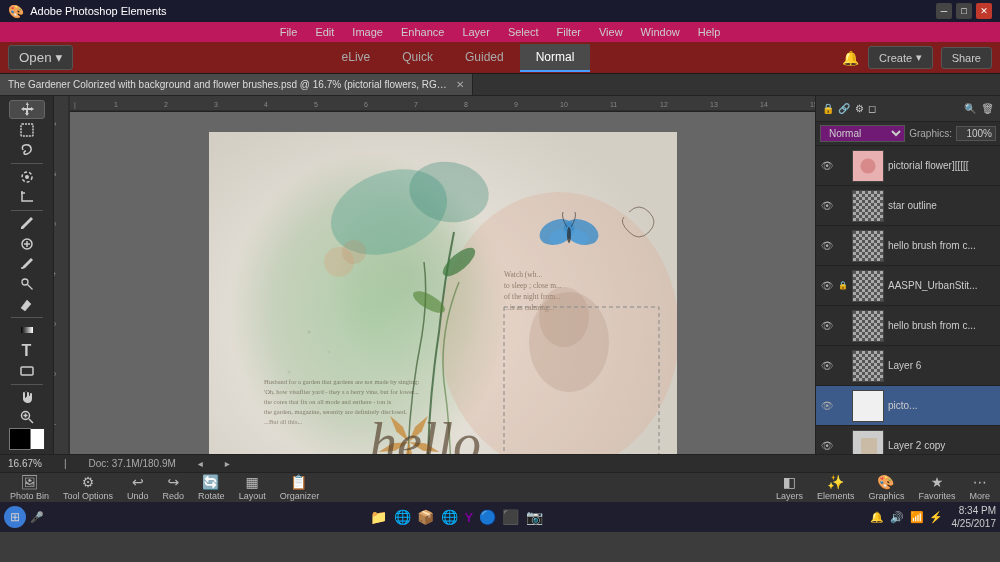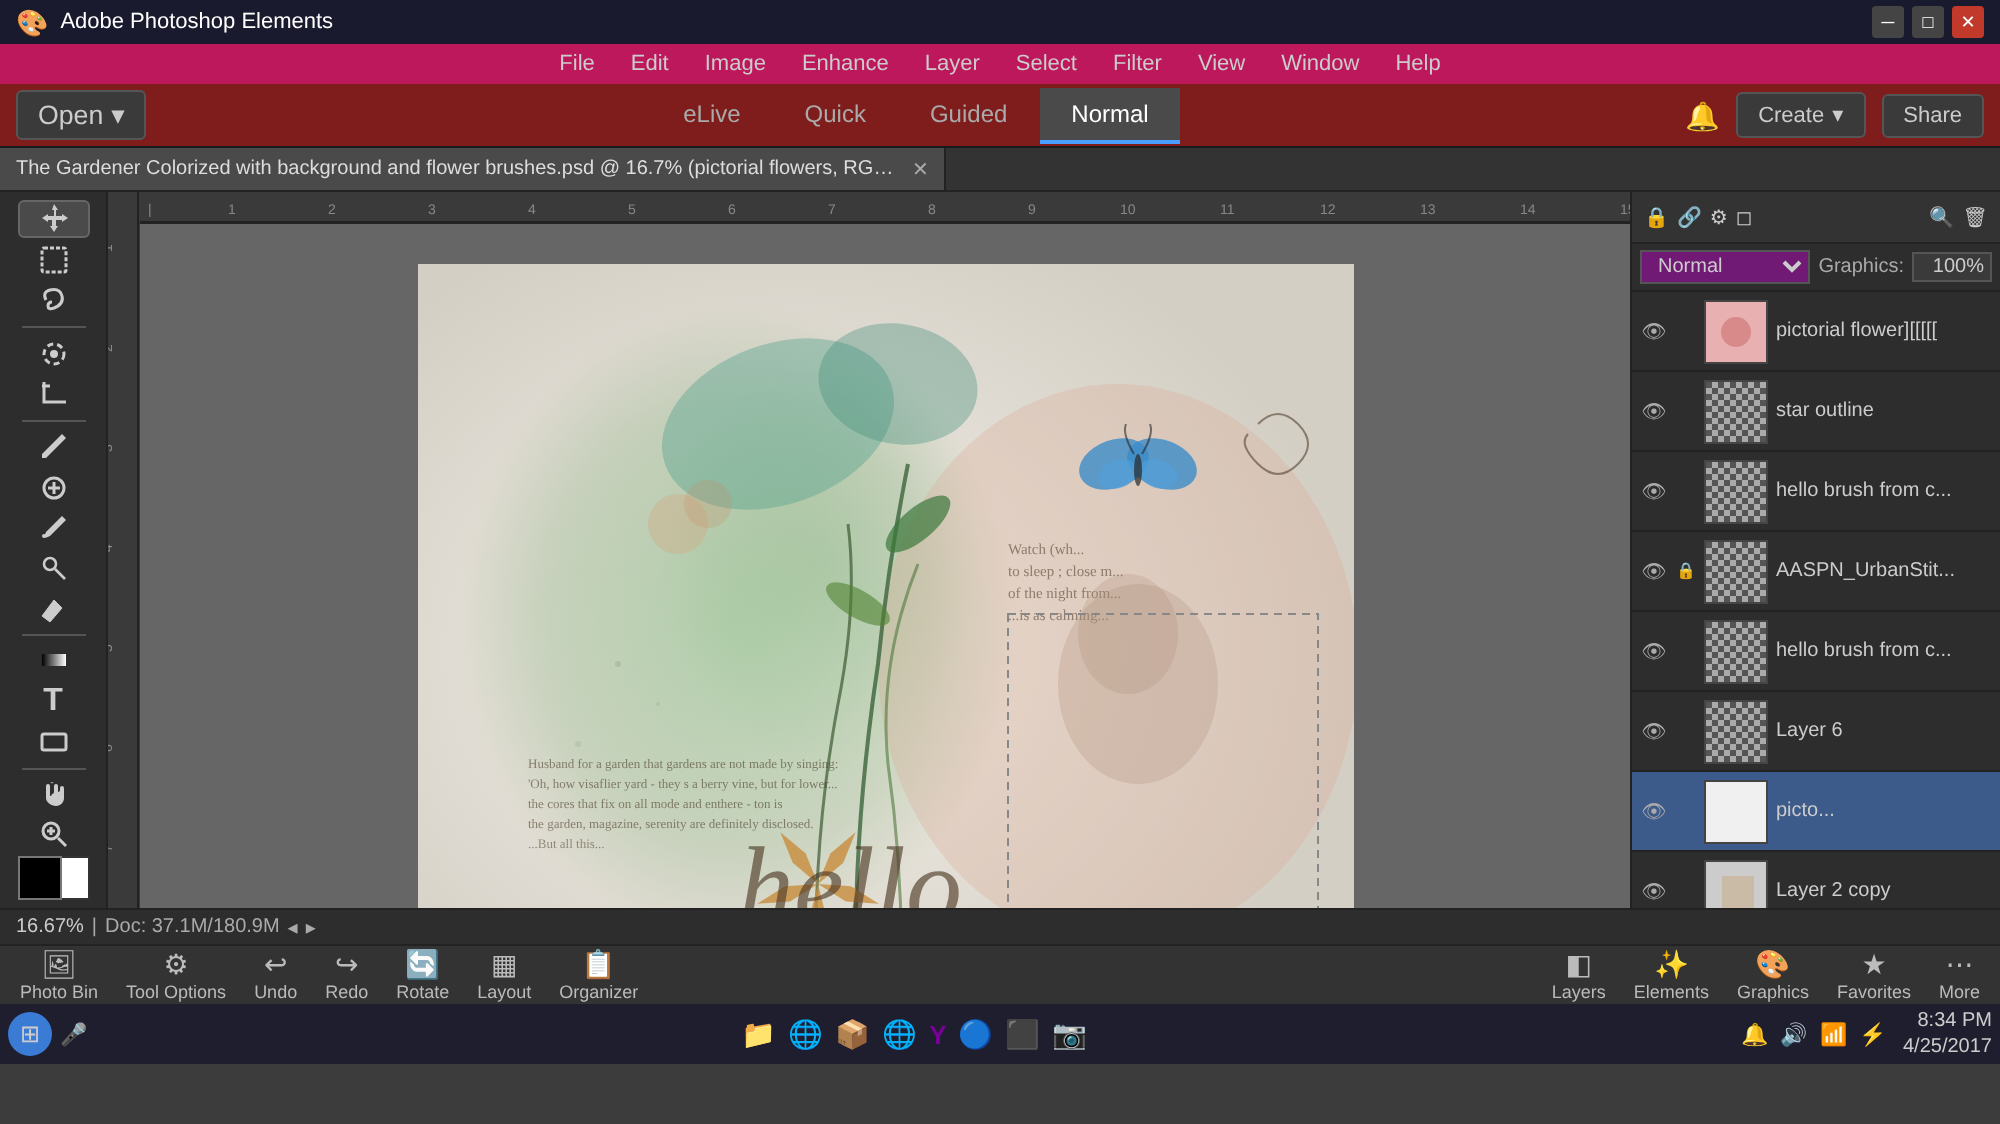--- a/index.html
+++ b/index.html
@@ -262,21 +262,21 @@
     
     #status-bar {
       height: 18px;
       background: #2d2d2d;
       display: flex;
       align-items: center;
       padding: 0 8px;
       font-size: 10px;
       color: #aaa;
       border-top: 1px solid #222;
-      gap: 4px;
+      gap: 22px;
     }
     #status-bar .zoom-info { color: #ccc; }
 
     
     #bottom-taskbar {
       height: 30px;
       background: #333;
       display: flex;
       align-items: center;
       justify-content: space-between;

